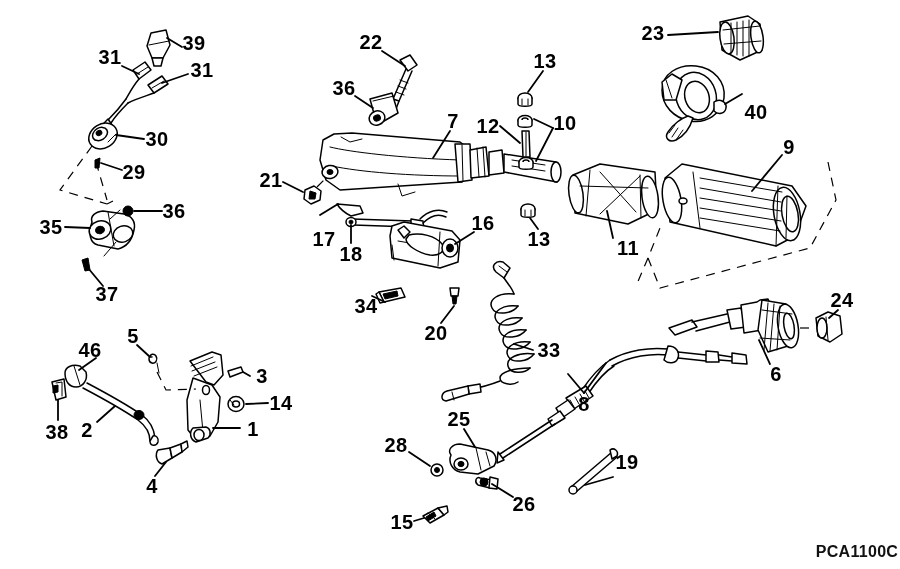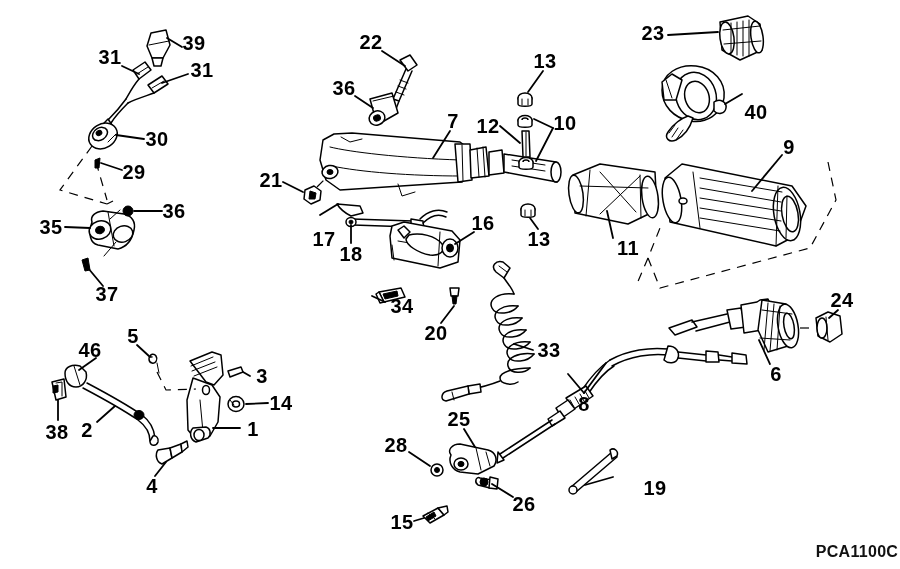--- a/index.html
+++ b/index.html
@@ -481,35 +481,35 @@
   <div class="lbl" style="left:87px;top:430px;">2</div>
   <div class="lbl" style="left:253px;top:429px;">1</div>
   <div class="lbl" style="left:152px;top:486px;">4</div>
   <div class="lbl" style="left:371px;top:42px;">22</div>
   <div class="lbl" style="left:344px;top:88px;">36</div>
   <div class="lbl" style="left:453px;top:121px;">7</div>
   <div class="lbl" style="left:271px;top:180px;">21</div>
   <div class="lbl" style="left:312px;top:239px;margin-left:12px;">17</div>
   <div class="lbl" style="left:351px;top:254px;">18</div>
   <div class="lbl" style="left:483px;top:223px;">16</div>
-  <div class="lbl" style="left:366px;top:306px;margin-left:36px;">34</div>
+  <div class="lbl" style="left:366px;top:306px;">34</div>
   <div class="lbl" style="left:436px;top:333px;">20</div>
   <div class="lbl" style="left:545px;top:61px;">13</div>
   <div class="lbl" style="left:488px;top:126px;">12</div>
   <div class="lbl" style="left:565px;top:123px;">10</div>
   <div class="lbl" style="left:539px;top:239px;">13</div>
   <div class="lbl" style="left:619px;top:248px;margin-left:9px;">11</div>
   <div class="lbl" style="left:653px;top:33px;">23</div>
   <div class="lbl" style="left:756px;top:92px;margin-top:20px;">40</div>
   <div class="lbl" style="left:789px;top:147px;">9</div>
   <div class="lbl" style="left:842px;top:300px;">24</div>
   <div class="lbl" style="left:776px;top:374px;">6</div>
   <div class="lbl" style="left:549px;top:350px;">33</div>
   <div class="lbl" style="left:584px;top:404px;">8</div>
   <div class="lbl" style="left:459px;top:419px;">25</div>
   <div class="lbl" style="left:396px;top:445px;">28</div>
   <div class="lbl" style="left:524px;top:504px;">26</div>
-  <div class="lbl" style="left:627px;top:488px;margin-left:28px;">19</div>
+  <div class="lbl" style="left:627px;top:462px;">19</div>
   <div class="lbl" style="left:402px;top:522px;">15</div>
 
   <div class="code" style="left:857px;top:551px;">PCA1100C</div>
 
 </div>
 
 </body></html>

